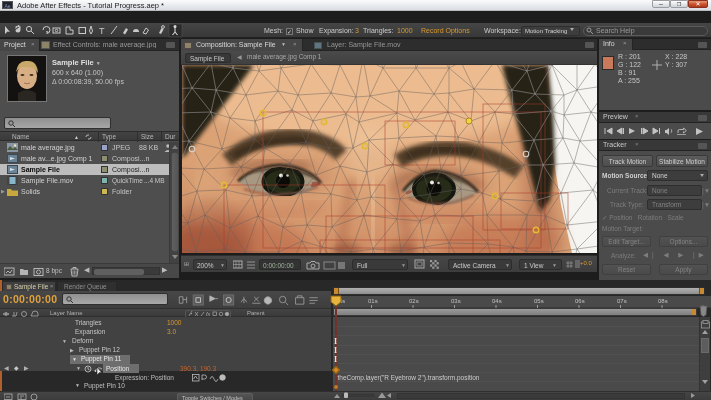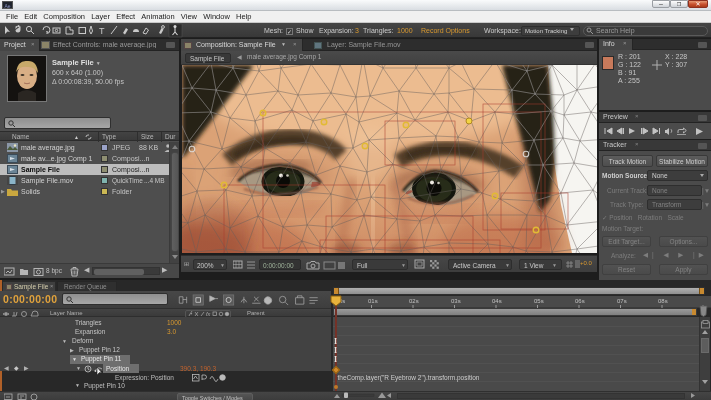--- a/index.html
+++ b/index.html
@@ -13,28 +13,26 @@
 .tabstrip{background:#2d2d2d;border-bottom:1px solid #232323;}
 .btn{background:linear-gradient(#5d5d5d,#4e4e4e);border:1px solid #393939;border-radius:2px;color:#cfcfcf;text-align:center;}
 .btn.dis{background:linear-gradient(#525252,#4a4a4a);color:#848484;border-color:#404040;}
 .dd{background:#3d3d3d;border:1px solid #2e2e2e;border-radius:2px;color:#d2d2d2;}
 .dd.dis{color:#828282;}
 </style></head><body>
 <div id="stage">
 
 <div class="abs" style="left:0;top:0;width:711px;height:11px;background:linear-gradient(#fafbfc,#d9dde2);border-bottom:1px solid #b8bcc0;">
  <div class="abs" style="left:2px;top:1px;width:11px;height:8px;background:#20242e;border:1px solid #555;color:#8a93c0;font-size:5px;line-height:8px;text-align:center;">Ae</div>
+ <div class="abs" style="left:17px;top:1px;font-size:7.5px;color:#1a1a1a;white-space:nowrap;">Adobe After Effects - Tutorial Progress.aep *</div>
  <div class="abs" style="left:652px;top:0;width:18px;height:8px;background:linear-gradient(#fdfdfd,#cfd3d8);border:1px solid #9a9ea3;border-radius:0 0 2px 2px;color:#333;font-size:7px;line-height:5px;text-align:center;">–</div>
  <div class="abs" style="left:670px;top:0;width:18px;height:8px;background:linear-gradient(#fdfdfd,#cfd3d8);border:1px solid #9a9ea3;border-radius:0 0 2px 2px;color:#333;font-size:5px;line-height:7px;text-align:center;">❐</div>
  <div class="abs" style="left:688px;top:0;width:20px;height:8px;background:linear-gradient(#e89a74,#c8502e 55%,#aa3c1a);border:1px solid #8e3020;border-radius:0 0 2px 2px;color:#fff;font-size:6px;line-height:7px;text-align:center;">✕</div>
 </div>
 
-<div class="abs" style="left:0;top:11px;width:711px;height:12px;background:#f0f0f0;border-bottom:1px solid #c8c8c8;">
- <div class="abs" style="left:6px;top:1px;font-size:7.5px;color:#1a1a1a;word-spacing:1px;white-space:nowrap;">File &nbsp;Edit &nbsp;Composition &nbsp;Layer &nbsp;Effect &nbsp;Animation &nbsp;View &nbsp;Window &nbsp;Help</div>
-</div>
 
 <div class="abs" style="left:0;top:23px;width:711px;height:15px;background:linear-gradient(#454545,#383838);border-bottom:1px solid #222;">
  <svg class="abs" style="left:0;top:0;" width="200" height="15" viewBox="0 0 200 15">
   <g stroke="#c9c9c9" fill="#c9c9c9" stroke-width="1">
    <path d="M5 3 L5 11 L7.5 8.5 L10 9 Z" stroke="none"></path>
    <path d="M15.5 6 v-2 q0-1 1-1 t1 1 m0 0 v-1 q0-1 1-1 t1 1 v1 m0 0 q0-1 1-0.5 l0 3 q0 3-2.5 3 q-2.5 0-2.5-2.5 z" fill="#c9c9c9" stroke="none"></path>
    <circle cx="29" cy="6" r="2.6" fill="none"></circle>
           <path d="M31 8 L34 11"></path>
    <path d="M43 7 a3.5 3.5 0 1 1 3.5 3.5" fill="none"></path>
           <path d="M46 8 l1 2.5 l1.5-2" stroke="none"></path>

